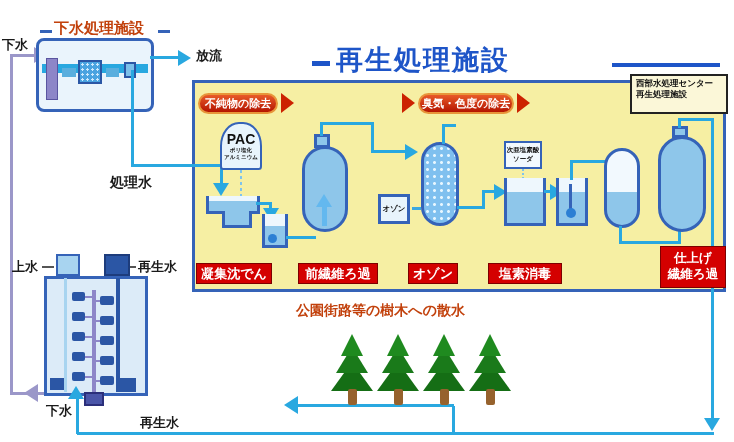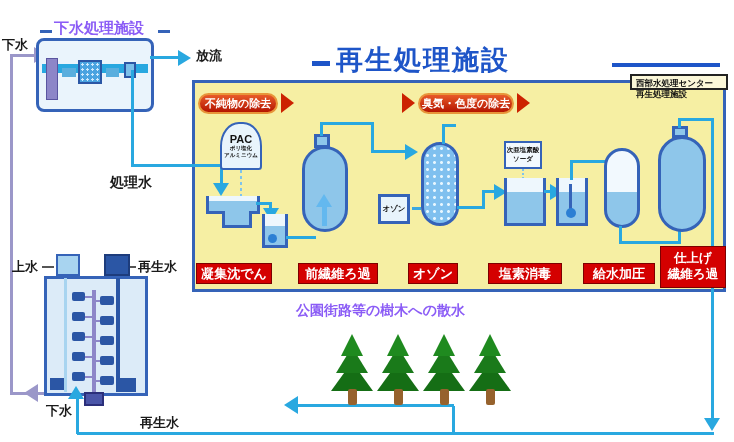--- a/index.html
+++ b/index.html
@@ -15,21 +15,21 @@
   .tri{position:absolute;width:0;height:0;}
   .tri.r{border-top:8px solid transparent;border-bottom:8px solid transparent;border-left:13px solid #29a8e0;}
   .tri.l{border-top:9px solid transparent;border-bottom:9px solid transparent;border-right:14px solid #29a8e0;}
   .tri.d{border-left:8px solid transparent;border-right:8px solid transparent;border-top:13px solid #29a8e0;}
   .tri.u{border-left:8px solid transparent;border-right:8px solid transparent;border-bottom:13px solid #29a8e0;}
   .tri.purple.r{border-left-color:#9b97c9;}
   .tri.purple.l{border-right-color:#9b97c9;}
   .tri.lt.u{border-bottom-color:#63b8ef;}
   
   .lbl{position:absolute;color:#1a1a1a;font-size:13px;font-weight:bold;white-space:nowrap;}
-  .blue{position:absolute;color:#8b5cf6;font-weight:bold;white-space:nowrap;}
+  .blue{position:absolute;color:#c2410c;font-weight:bold;white-space:nowrap;}
   
   .facility{position:absolute;background:#f6efa3;border:3px solid #3563b8;box-sizing:border-box;}
   .note{position:absolute;background:#fbf7d8;border:2px solid #222;font-size:8.5px;font-weight:bold;
         color:#111;line-height:1.3;padding:2px 4px;box-sizing:border-box;white-space:nowrap;}
   .banner{position:absolute;height:21px;background:linear-gradient(#e85a28,#b41400);border:2px solid #e8953a;
           border-radius:12px;color:#fff;font-size:11px;font-weight:bold;display:flex;align-items:center;
           justify-content:center;white-space:nowrap;padding:0 7px;box-sizing:border-box;}
   .chev{position:absolute;width:0;height:0;border-top:10px solid transparent;border-bottom:10px solid transparent;
         border-left:13px solid #cc2200;}
   .step{position:absolute;height:21px;background:#d40000;border:1px solid #7d0000;color:#fff;font-size:13px;
@@ -77,39 +77,39 @@
   <div class="abs" style="left:106px;top:68px;width:13px;height:9px;background:#5aaede;"></div>
   <div class="abs" style="left:124px;top:62px;width:12px;height:16px;background:#7cc0ea;border:2px solid #2b56a5;"></div>
   <div class="ph" style="left:150px;top:56px;width:28px;"></div>
   <div class="tri r" style="left:178px;top:50px;"></div>
   <div class="lbl" style="left:196px;top:47px;">放流</div>
 
   <div class="facility" style="left:192px;top:80px;width:534px;height:212px;"></div>
   <div class="blue" style="left:336px;top:42px;font-size:27px;letter-spacing:2px;color:#1e55c8;">再生処理施設</div>
   <div class="abs" style="left:312px;top:61px;width:18px;height:5px;background:#1e55c8;"></div>
   <div class="abs" style="left:612px;top:63px;width:108px;height:4px;background:#1e55c8;"></div>
-  <div class="note" style="left:630px;top:74px;width:98px;height:16px;">
+  <div class="note" style="left:630px;top:74px;width:98px;height:40px;">
     <div>西部水処理センター</div>
     <div>再生処理施設</div>
   </div>
 
   <div class="banner" style="left:198px;top:93px;width:80px;">不純物の除去</div>
   <div class="chev" style="left:281px;top:93px;"></div>
   <div class="chev" style="left:402px;top:93px;"></div>
   <div class="banner" style="left:418px;top:93px;width:96px;">臭気・色度の除去</div>
   <div class="chev" style="left:517px;top:93px;"></div>
 
   <div class="pv" style="left:131px;top:70px;height:96px;"></div>
   <div class="ph" style="left:131px;top:164px;width:92px;"></div>
   <div class="pv" style="left:220px;top:164px;height:20px;"></div>
   <div class="tri d" style="left:213px;top:183px;"></div>
   <div class="lbl" style="left:110px;top:174px;font-size:14px;text-align:right;">処理水</div>
 
   <div class="chem" style="left:220px;top:122px;width:42px;height:48px;border-radius:45% 45% 8% 8% / 50% 50% 8% 8%;">
-    <div style="font-size:11px;">PAC</div>
+    <div style="font-size:14px;">PAC</div>
     <div style="font-size:5.5px;">ポリ塩化</div>
     <div style="font-size:5.5px;">アルミニウム</div>
   </div>
   <div class="abs" style="left:240px;top:170px;width:2px;height:26px;background:repeating-linear-gradient(#7fc4ec 0 3px,transparent 3px 6px);"></div>
 
   <div class="opentank" style="left:206px;top:196px;width:54px;height:18px;background:linear-gradient(to bottom,#eef7fd 35%,#8ec6ea 35%);"></div>
   <div class="opentank" style="left:222px;top:211px;width:30px;height:17px;background:#8ec6ea;"></div>
   <div class="ph" style="left:256px;top:202px;width:16px;"></div>
   <div class="pv" style="left:269px;top:202px;height:8px;"></div>
   <div class="tri d" style="left:263px;top:208px;"></div>
@@ -163,21 +163,20 @@
   <div class="vessel" style="left:658px;top:136px;width:48px;height:96px;border-radius:24px;"></div>
   <div class="pv" style="left:678px;top:118px;height:10px;"></div>
   <div class="ph" style="left:678px;top:118px;width:36px;"></div>
   <div class="pv" style="left:711px;top:118px;height:302px;"></div>
   <div class="tri d" style="left:704px;top:418px;"></div>
 
   <div class="step" style="left:298px;top:263px;width:80px;">前繊維ろ過</div>
   <div class="step" style="left:196px;top:263px;width:76px;">凝集沈でん</div>
   <div class="step" style="left:408px;top:263px;width:50px;">オゾン</div>
   <div class="step" style="left:488px;top:263px;width:74px;">塩素消毒</div>
-  <div class="step" style="left:583px;top:263px;width:72px;">給水加圧</div>
   <div class="step" style="left:660px;top:246px;width:66px;height:42px;flex-direction:column;font-size:12.5px;line-height:1.25;">
     <div>仕上げ</div>
     <div>繊維ろ過</div>
   </div>
 
   <div class="lbl" style="left:12px;top:258px;">上水</div>
   <div class="abs" style="left:42px;top:266px;width:12px;height:2px;background:#555;"></div>
   <div class="abs" style="left:56px;top:254px;width:24px;height:22px;background:#a8d4f0;border:2px solid #3563b8;"></div>
   <div class="abs" style="left:104px;top:254px;width:26px;height:22px;background:#2b56a5;border:2px solid #1d3c7c;"></div>
   <div class="abs" style="left:130px;top:266px;width:6px;height:2px;background:#555;"></div>

